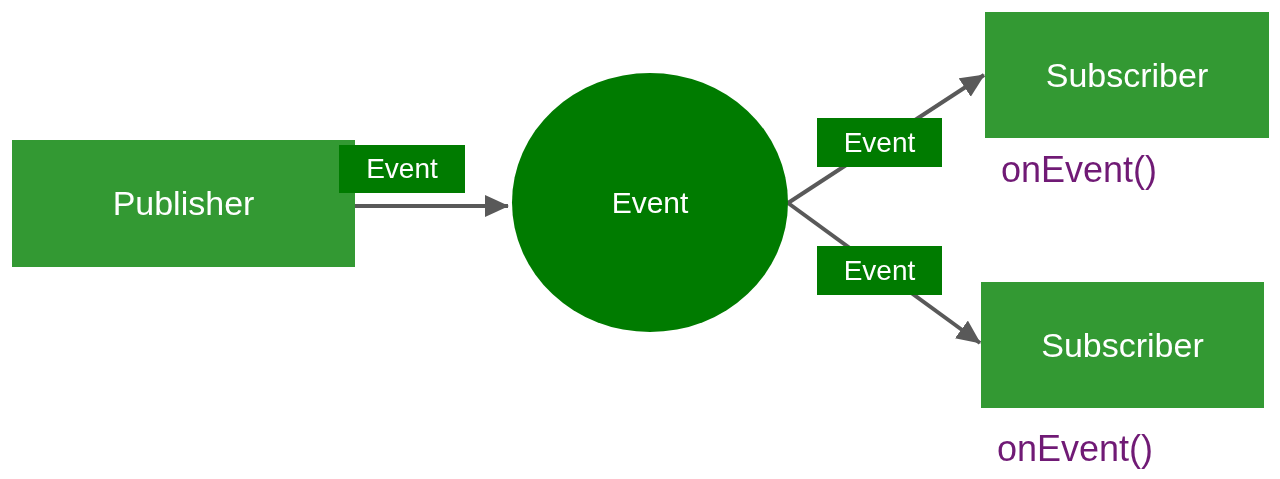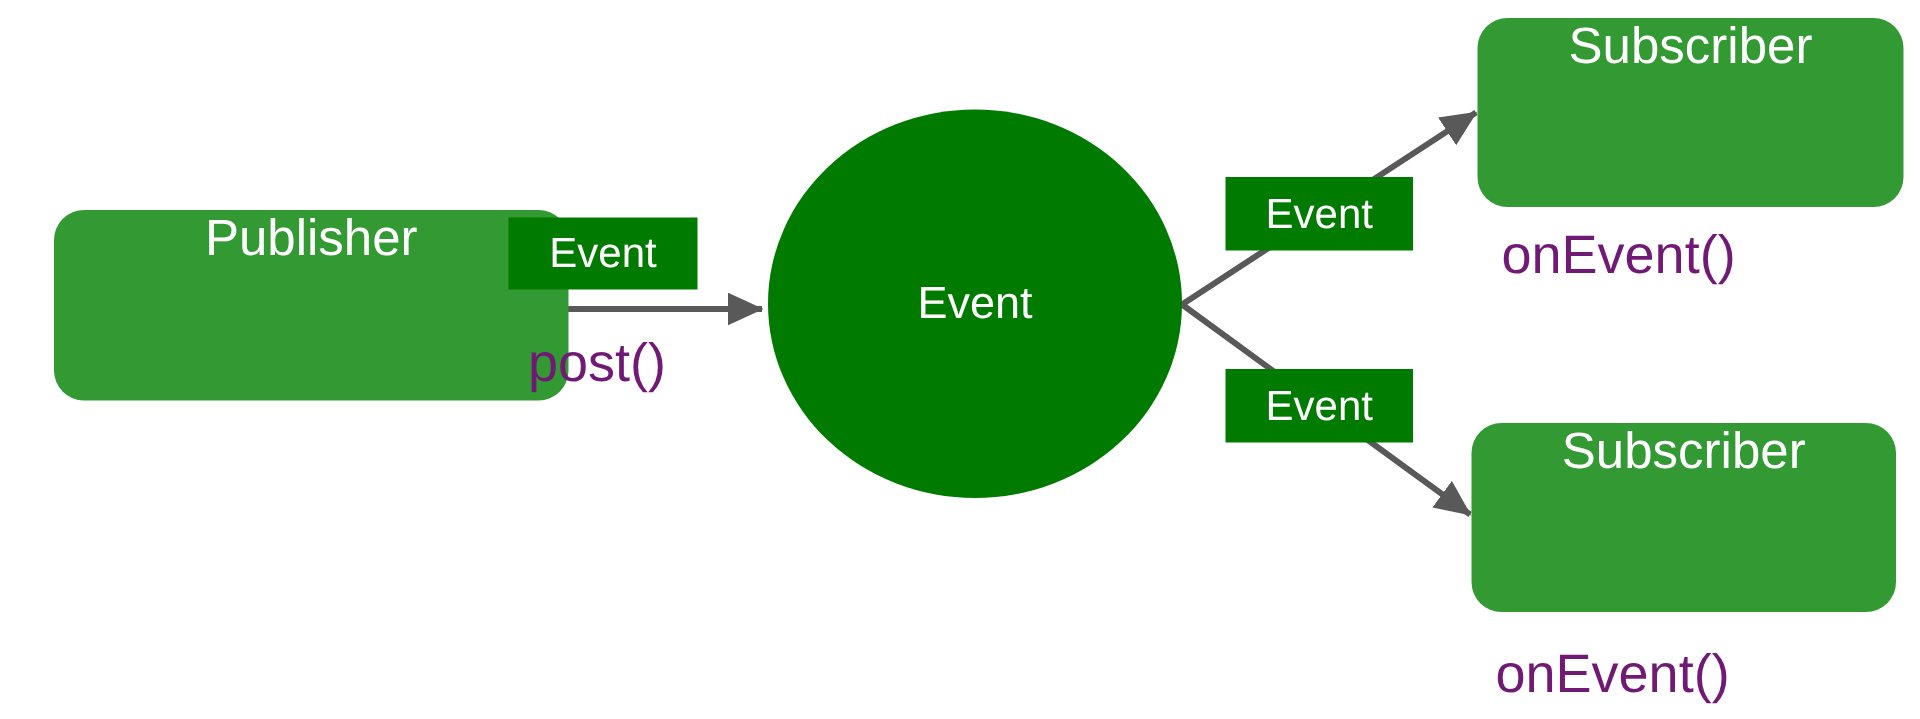--- a/index.html
+++ b/index.html
@@ -19,26 +19,25 @@
     position: absolute;
     left: 0;
     top: 0;
     z-index: 0;
   }
   .node-box {
     position: absolute;
     background: #339933;
     color: #ffffff;
     display: flex;
-    align-items: flex-start;
+    align-items: center;
     justify-content: center;
     font-size: 34px;
     font-weight: 400;
     z-index: 2;
-    border-radius: 20px;
   }
   .badge {
     position: absolute;
     background: #007B00;
     color: #ffffff;
     display: flex;
     align-items: center;
     justify-content: center;
     font-size: 28px;
     font-weight: 400;
@@ -62,21 +61,21 @@
     z-index: 1;
   }
   .code-label {
     position: absolute;
     color: #701a75;
     font-size: 36px;
     font-weight: 400;
     white-space: nowrap;
     z-index: 2;
   }
-  #publisher-box   { left: 12px;  top: 140px; width: 343px; height: 127px; margin-left: 24px; }
+  #publisher-box   { left: 12px;  top: 140px; width: 343px; height: 127px; }
   #subscriber-box-1{ left: 985px; top: 12px;  width: 284px; height: 126px; }
   #subscriber-box-2{ left: 981px; top: 282px; width: 283px; height: 126px; }
   #event-badge-1 { left: 339px; top: 145px; width: 126px; height: 48px; }
   #event-badge-2 { left: 817px; top: 118px; width: 125px; height: 49px; }
   #event-badge-3 { left: 817px; top: 246px; width: 125px; height: 49px; }
   #post-label      { left: 352px;  top: 221px; }
   #onevent-label-1 { left: 1001px; top: 149px; }
   #onevent-label-2 { left: 997px;  top: 428px; }
 </style>
 </head>
@@ -96,21 +95,20 @@
   </svg>
 
   <div id="publisher-box" class="node-box">
     <span>Publisher</span>
   </div>
 
   <div id="event-badge-1" class="badge">
     <span>Event</span>
   </div>
 
-  <div id="post-label" class="code-label">post()</div>
 
   <div id="event-bus-circle">
     <span>Event</span>
   </div>
 
   <div id="event-badge-2" class="badge">
     <span>Event</span>
   </div>
 
   <div id="event-badge-3" class="badge">

